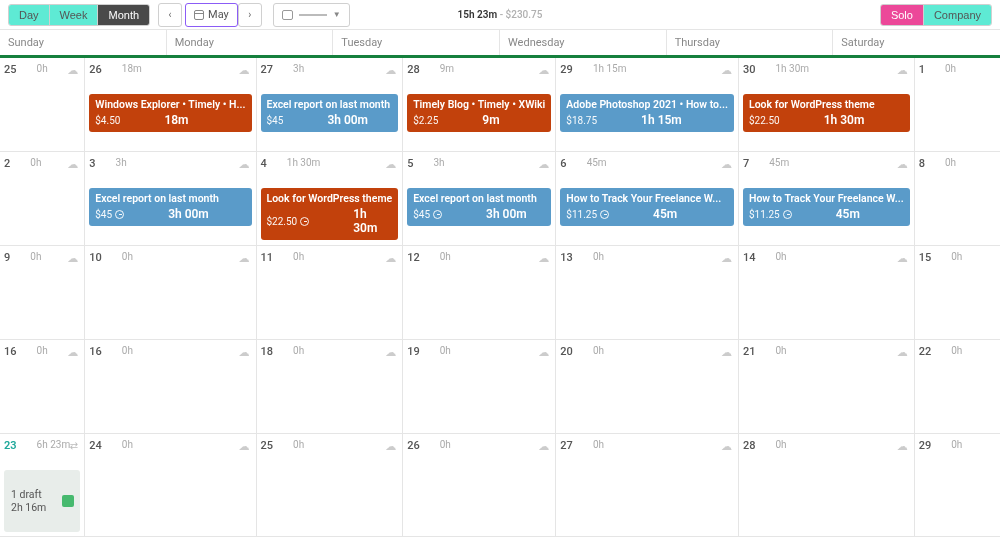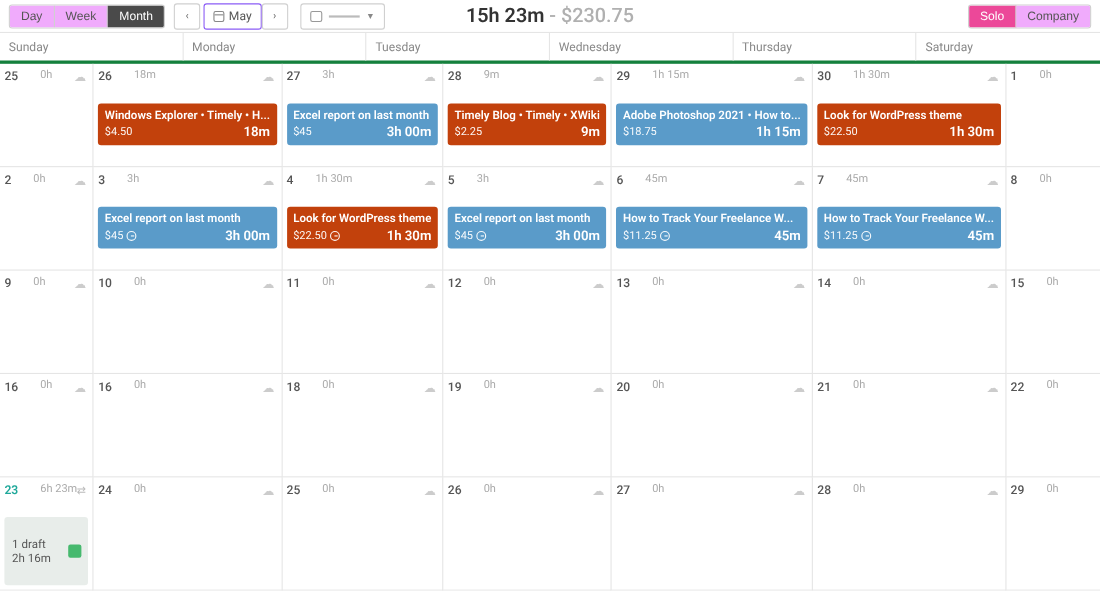--- a/index.html
+++ b/index.html
@@ -1,48 +1,48 @@
 <!DOCTYPE html>
 <html><head>
 <meta charset="utf-8">
 <style>
 * { margin: 0; padding: 0; box-sizing: border-box; }
 body { font-family: -apple-system, BlinkMacSystemFont, "Segoe UI", Roboto, sans-serif; font-size: 12px; color: #333; background: #fff; width: 1000px; }
 .topbar { display: flex; align-items: center; padding: 6px 8px; border-bottom: 1px solid #e5e5e5; gap: 8px; height: 30px; }
 .btn-group { display: inline-flex; border: 1px solid #d0d0d0; border-radius: 3px; overflow: hidden; }
-.btn { padding: 4px 10px; font-size: 11px; background: #f0abfc; border: none; border-right: 1px solid #d0d0d0; cursor: pointer; color: #555; }
+.btn { padding: 4px 10px; font-size: 11px; background: #5eead4; border: none; border-right: 1px solid #d0d0d0; cursor: pointer; color: #555; }
 .btn:last-child { border-right: none; }
 .btn.dark { background: #4a4a4a; color: #fff; }
 .nav-group { display: inline-flex; gap: 0; }
 .nav-btn { width: 24px; height: 24px; border: 1px solid #d0d0d0; background: #fff; display: flex; align-items: center; justify-content: center; cursor: pointer; border-radius: 3px; margin-right: 3px; font-size: 10px; color: #666; }
 .month-btn { height: 24px; border: 1px solid #8b5cf6; background: #fff; display: flex; align-items: center; padding: 0 8px; gap: 4px; cursor: pointer; border-radius: 3px; font-size: 11px; color: #555; }
 .print-group { display: inline-flex; border: 1px solid #d0d0d0; border-radius: 3px; height: 24px; align-items: center; padding: 0 8px; gap: 6px; cursor: pointer; }
 .print-group .dash { width: 28px; height: 2px; background: #bbb; }
 .print-group .caret { font-size: 8px; color: #888; }
-.center-title { position: absolute; left: 50%; transform: translateX(-50%); font-size: 18px; font-weight: 600; }
+.center-title { position: absolute; left: 50%; transform: translateX(-50%); font-size: 10px; font-weight: 600; }
 .center-title .amount { color: #b0b0b0; font-weight: 500; }
 .right-group { margin-left: auto; }
 .btn.solo { background: #ec4899; color: #fff; }
 .weekhead { display: grid; grid-template-columns: repeat(6, 1fr); border-bottom: 3px solid #15803d; }
 .weekhead > div { padding: 6px 8px; font-size: 11px; color: #888; border-right: 1px solid #e5e5e5; }
 .weekhead > div:last-child { border-right: none; }
 .grid { display: grid; grid-template-columns: repeat(7, 1fr); }
 .cell { border-right: 1px solid #e5e5e5; border-bottom: 1px solid #e5e5e5; min-height: 94px; padding: 5px 4px 4px 4px; position: relative; }
 .cell.short { min-height: 62px; }
 .cell:nth-child(7n) { border-right: none; }
 .daytop { display: flex; align-items: flex-start; gap: 20px; font-size: 11px; color: #555; }
 .daynum { font-weight: 500; }
 .daynum.today { color: #1fa89a; font-weight: 600; }
 .dayhrs { color: #aaa; font-size: 10px; }
 .bell { position: absolute; top: 6px; right: 6px; color: #ccc; font-size: 11px; }
 .event { margin-top: 18px; border-radius: 3px; padding: 4px 6px 5px 6px; color: #fff; font-size: 10px; position: relative; }
 .event.green { background: #c2410c; }
 .event.blue { background: #5a9bc9; }
 .ev-title { font-weight: 600; white-space: nowrap; overflow: hidden; text-overflow: ellipsis; font-size: 10.5px; }
-.ev-bottom { display: flex; justify-content: space-between; align-items: center; margin-top: 2px; }
+.ev-bottom { display: flex; justify-content: flex-start; align-items: center; margin-top: 2px; gap: 44px; }
 .ev-cost { font-size: 10px; opacity: 0.95; display: flex; align-items: center; gap: 3px; }
 .ev-time { font-size: 12px; font-weight: 600; }
 .clockicon { width: 9px; height: 9px; border: 1.2px solid #fff; border-radius: 50%; position: relative; display: inline-block; }
 .clockicon:after { content:""; position:absolute; width:3px; height:1px; background:#fff; top:3px; left:3px; }
 .draft-box { margin-top: 18px; background: #e8edea; border-radius: 3px; padding: 18px 7px; font-size: 10.5px; color: #555; position: relative; }
 .draft-box .sq { position: absolute; right: 6px; top: 50%; transform: translateY(-50%); width: 12px; height: 12px; background: #46b96e; border-radius: 2px; }
 .calicon { width: 10px; height: 10px; border: 1px solid #888; border-radius: 2px; position: relative; display: inline-block; }
 .calicon:before { content:""; position:absolute; top:2px; left:0; right:0; height:1px; background:#888; }
 .printicon { width: 11px; height: 10px; border: 1px solid #999; border-radius: 2px; position: relative; display: inline-block; }
 .transfer { font-size: 10px; color: #bbb; }

